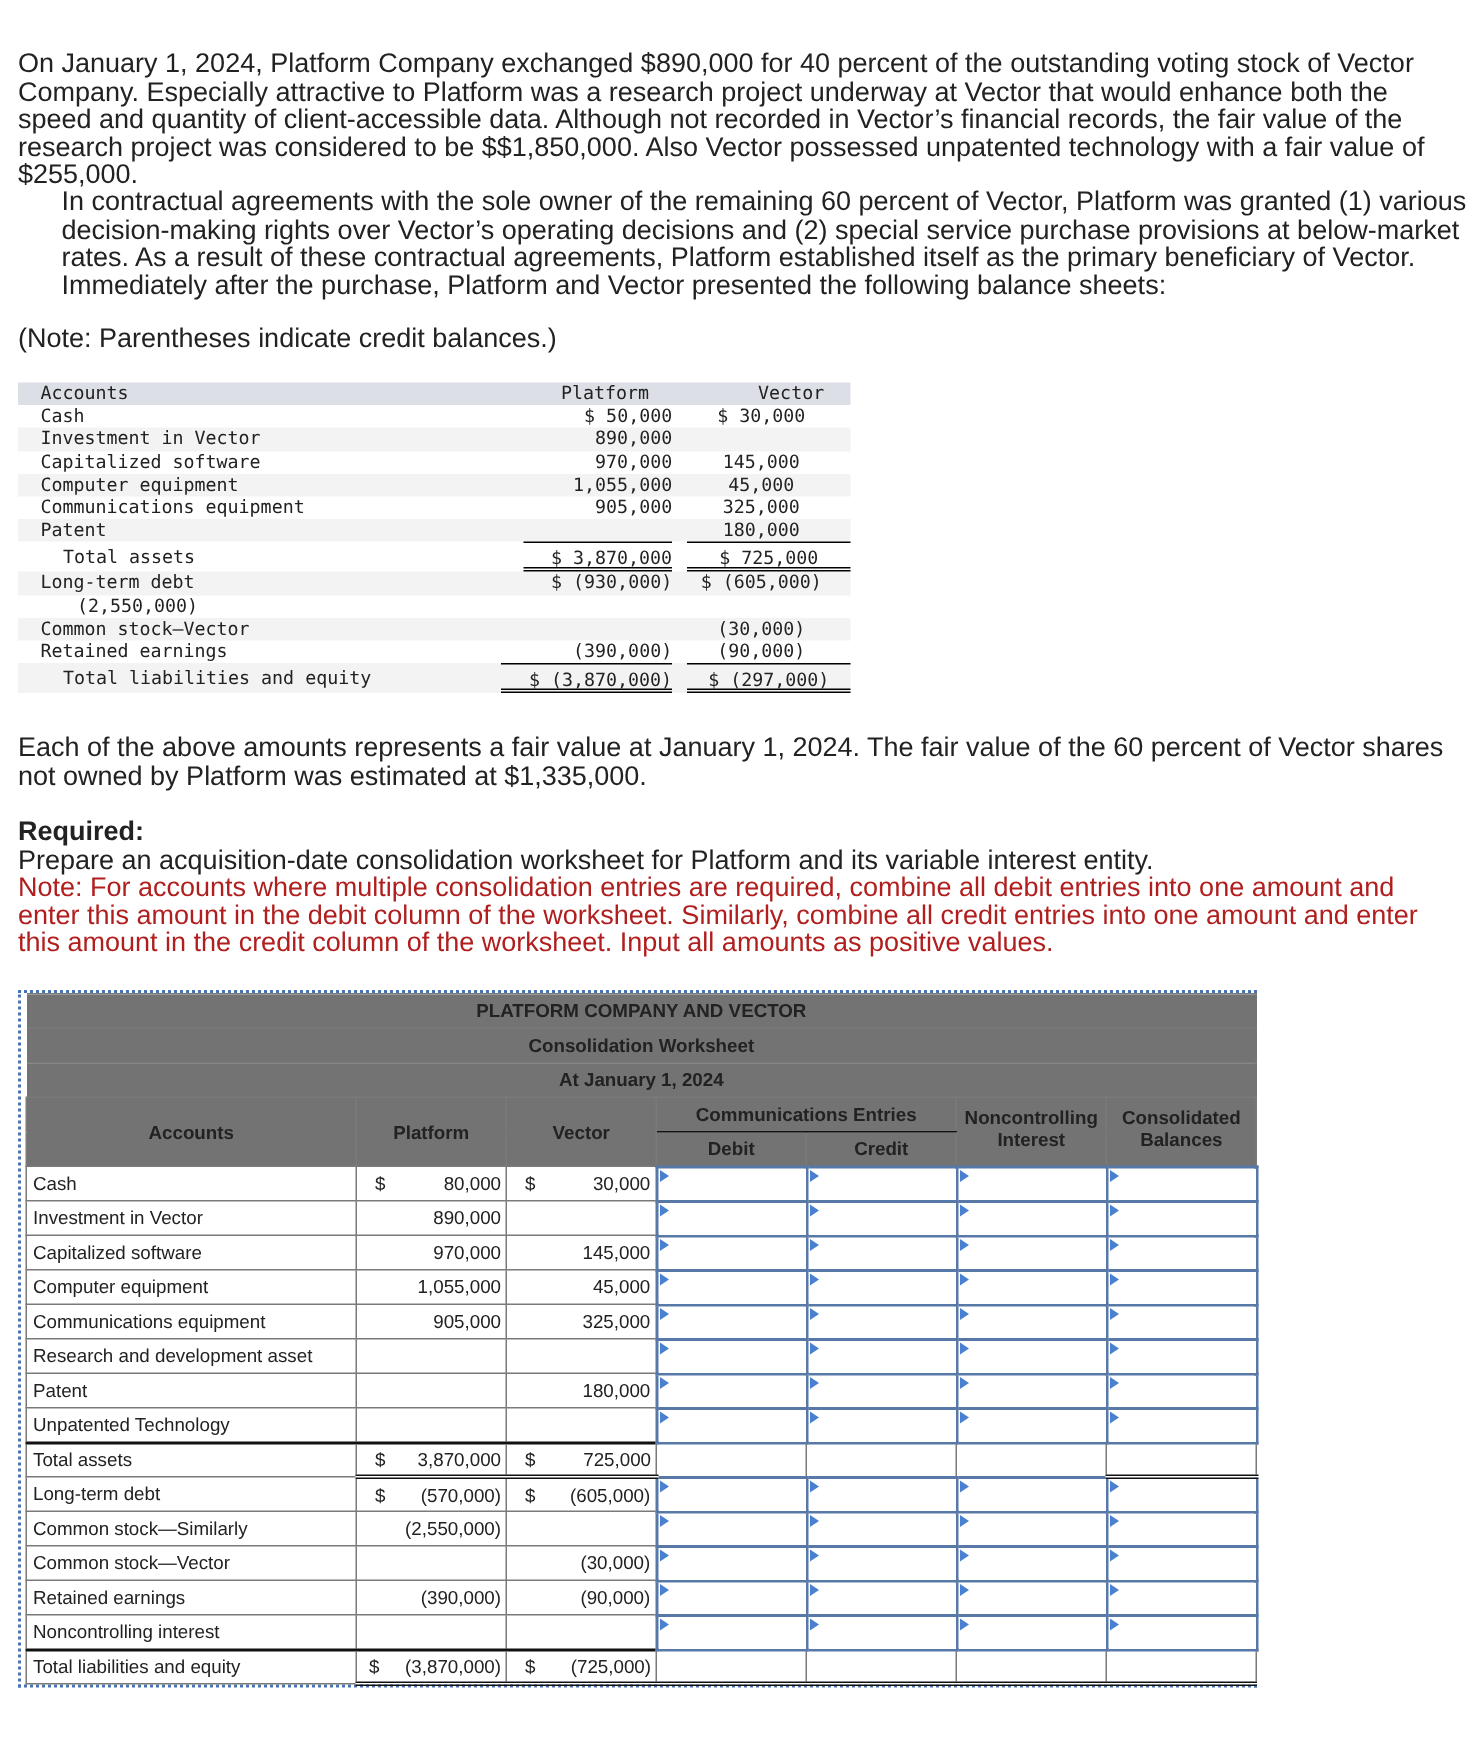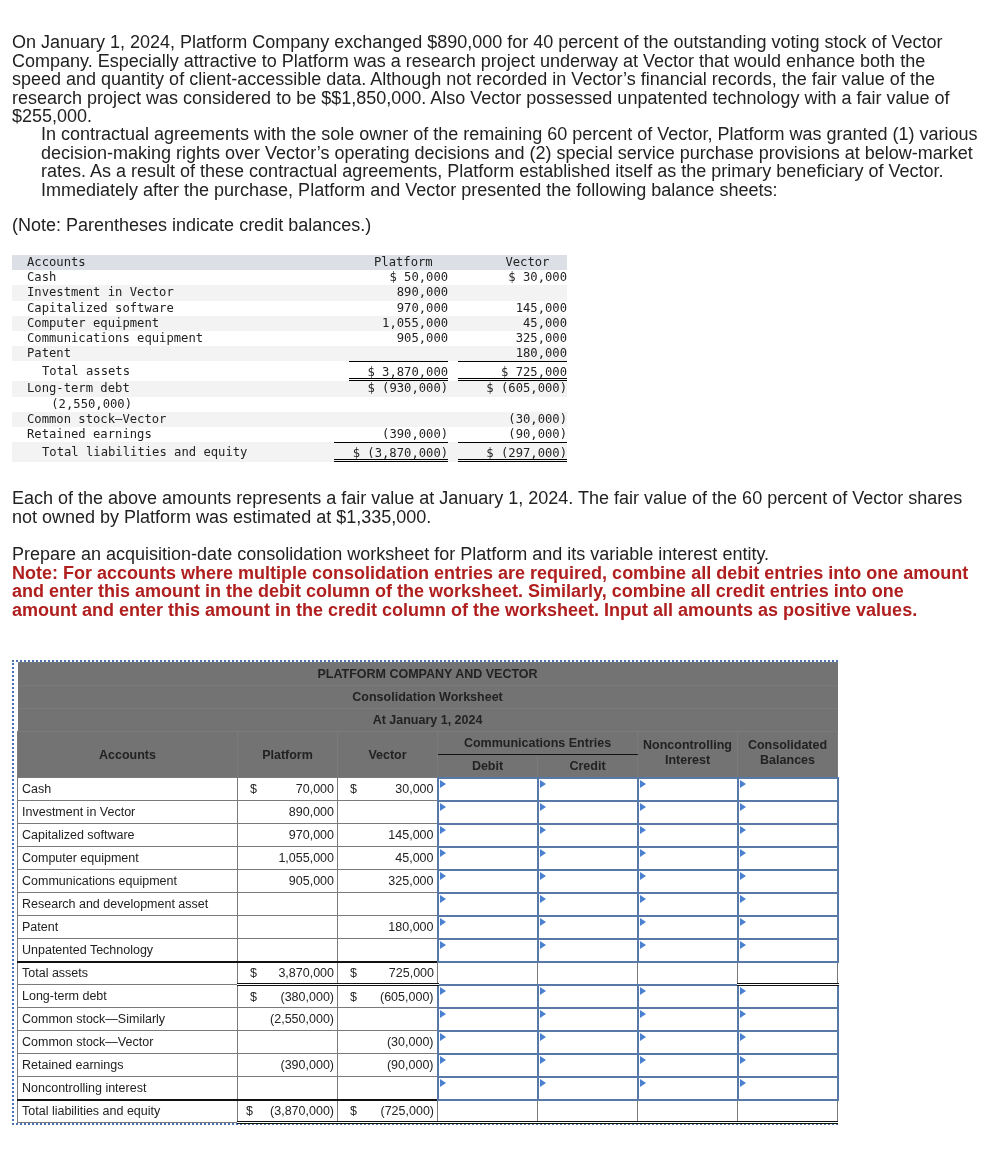--- a/index.html
+++ b/index.html
@@ -5,32 +5,32 @@
   * { box-sizing: border-box; }
   html, body { margin: 0; padding: 0; background: #ffffff; }
   body { width: 986px; height: 1164px; position: relative; font-family: "Liberation Sans", sans-serif; color: #222; overflow: hidden; }
   .para { position: absolute; left: 12px; width: 960px; font-size: 18px; line-height: 18.5px; color: #222; }
   .p1 { top: 33px; }
   .p2 { top: 125px; margin-left: 29px; }
   .p3 { top: 216px; }
   .p4 { top: 489px; }
   .req { top: 545px; }
   .req-title { font-weight: bold; }
-  .note-red { color: #b01e1e; font-weight: bold; }
+  .note-red { color: #b01e1e; font-weight: normal; }
 
   
   .bs { position: absolute; left: 12px; top: 255px; width: 555px; font-family: "DejaVu Sans Mono", monospace; font-size: 12.2px; }
   .bs-row { display: flex; height: 15.2px; line-height: 15.2px; }
   .bs-row.hdr { background: #dcdfe5; }
   .bs-row.alt { background: #f3f3f3; }
   .bs-row .acct { width: 320px; padding-left: 15px; white-space: pre; }
   .bs-row .acct.indent { padding-left: 30px; }
   .bs-row .acct.indent2 { padding-left: 30px; }
   .bs-row .v1 { width: 120px; text-align: right; padding-right: 0; white-space: pre; }
-  .bs-row .v2 { width: 120px; text-align: right; white-space: pre; }
+  .bs-row .v2 { width: 120px; text-align: center; white-space: pre; }
   .bs-row.hdr .v1 { text-align: center; padding-left: 30px; }
   .bs-row.hdr .v2 { text-align: center; padding-left: 40px; }
   .bs-row.total { height: 20px; line-height: 20px; }
   .topline-v { border-top: 1px solid #000; }
   .dbl-bot { border-bottom: 3px double #000; }
 
   
   .ws-wrap { position: absolute; left: 12px; top: 660px; width: 826px; height: 465px; border: 2px dotted #4a73b3; padding: 0 0 0 3px; }
   table.ws { border-collapse: collapse; table-layout: fixed; width: 820px; font-size: 12.5px; }
   table.ws td, table.ws th { border: 1px solid #7a7a7a; padding: 0; height: 23px; }
@@ -115,20 +115,21 @@
   <div class="bs-row total alt">
     <div class="acct indent2">Total liabilities and equity</div>
     <div class="v1 topline-v dbl-bot" style="margin-left:5px;width:115px;">$ (3,870,000)</div>
     <div class="v2 topline-v dbl-bot" style="margin-left:10px;width:110px;">$ (297,000)</div>
   </div>
 </div>
 
 <div class="para p4">Each of the above amounts represents a fair value at January 1, 2024. The fair value of the 60 percent of Vector shares not owned by Platform was estimated at $1,335,000.</div>
 
 <div class="para req">
+  <div class="req-title">Required:</div>
   <div>Prepare an acquisition-date consolidation worksheet for Platform and its variable interest entity.</div>
   <div class="note-red">Note: For accounts where multiple consolidation entries are required, combine all debit entries into one amount and enter this amount in the debit column of the worksheet. Similarly, combine all credit entries into one amount and enter this amount in the credit column of the worksheet. Input all amounts as positive values.</div>
 </div>
 
 <div class="ws-wrap">
   <table class="ws">
     <colgroup>
       <col style="width:220px">
         <col style="width:100px">
         <col style="width:100px">
@@ -155,21 +156,21 @@
       <th rowspan="2" style="vertical-align:top;padding-top:6px;line-height:15px;">Noncontrolling Interest</th>
       <th rowspan="2" style="vertical-align:top;padding-top:6px;line-height:15px;">Consolidated Balances</th>
     </tr>
     <tr>
       <th>Debit</th>
       <th>Credit</th>
     </tr>
 
     <tr>
       <td class="acct">Cash</td>
-      <td class="num"><span class="dollar">$</span><span>70,000</span></td>
+      <td class="num"><span class="dollar">$</span><span>80,000</span></td>
       <td class="num"><span class="dollar">$</span><span>30,000</span></td>
       <td class="inp"></td>
       <td class="inp"></td>
       <td class="inp"></td>
       <td class="inp"></td>
     </tr>
 
     <tr>
       <td class="acct">Investment in Vector</td>
       <td class="num"><span class="dollar"></span><span>890,000</span></td>
@@ -245,21 +246,21 @@
       <td class="num dbl"><span class="dollar">$</span><span>3,870,000</span></td>
       <td class="num dbl"><span class="dollar">$</span><span>725,000</span></td>
       <td class="plain" style="border-top:1px solid #7a7a7a;"></td>
       <td class="plain" style="border-top:1px solid #7a7a7a;"></td>
       <td class="plain" style="border-top:1px solid #7a7a7a;"></td>
       <td class="plain dbl"></td>
     </tr>
 
     <tr>
       <td class="acct">Long-term debt</td>
-      <td class="num"><span class="dollar">$</span><span>(380,000)</span></td>
+      <td class="num"><span class="dollar">$</span><span>(570,000)</span></td>
       <td class="num"><span class="dollar">$</span><span>(605,000)</span></td>
       <td class="inp"></td>
       <td class="inp"></td>
       <td class="inp"></td>
       <td class="inp"></td>
     </tr>
 
     <tr>
       <td class="acct">Common stock—Similarly</td>
       <td class="num"><span class="dollar"></span><span>(2,550,000)</span></td>

